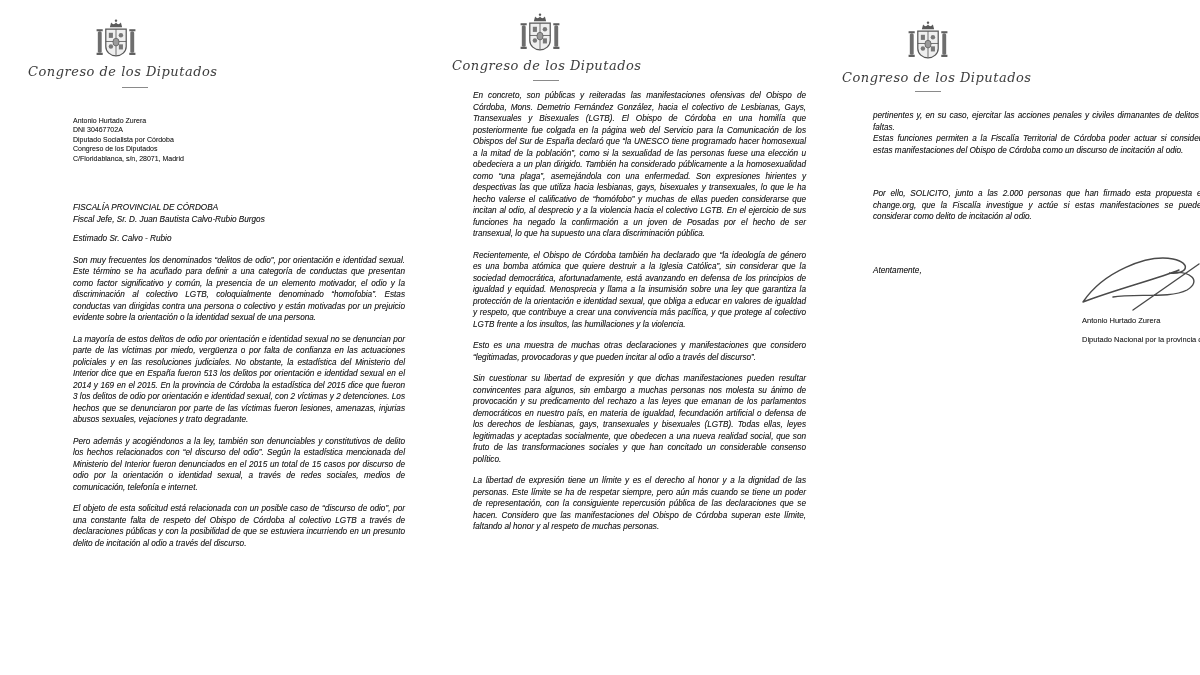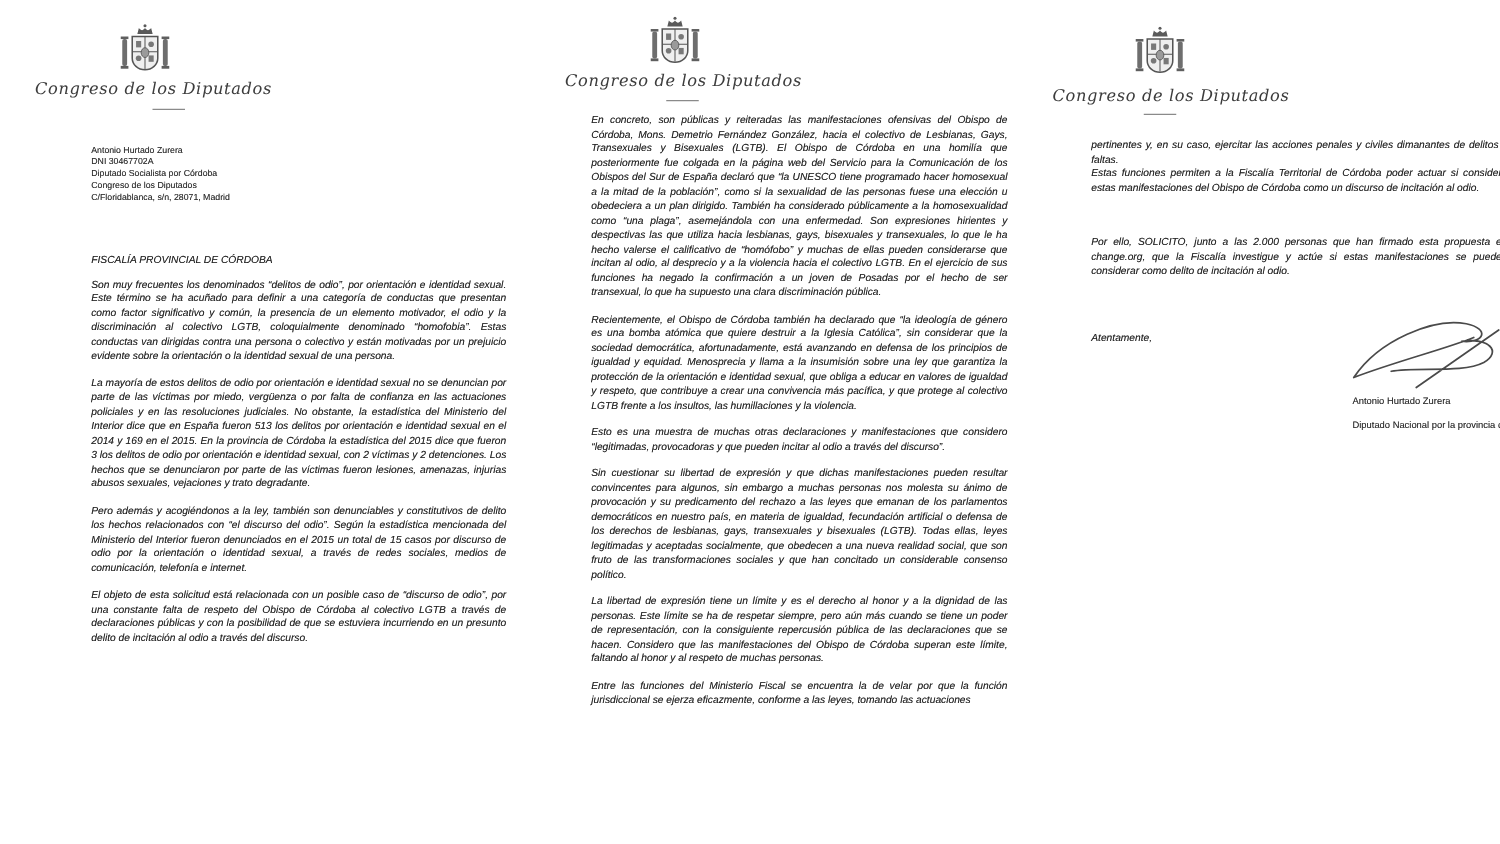--- a/index.html
+++ b/index.html
@@ -68,21 +68,23 @@
     <div>Antonio Hurtado Zurera</div>
     <div>DNI 30467702A</div>
     <div>Diputado Socialista por Córdoba</div>
     <div>Congreso de los Diputados</div>
     <div>C/Floridablanca, s/n, 28071, Madrid</div>
   </div>
 
   <div class="main" style="left:73px;top:202px;width:332px;">
     <div class="recipient">
       <div>FISCALÍA PROVINCIAL DE CÓRDOBA</div>
+      <div>Fiscal Jefe, Sr. D. Juan Bautista Calvo-Rubio Burgos</div>
     </div>
+    <p class="salutation">Estimado Sr. Calvo - Rubio</p>
     <p>Son muy frecuentes los denominados “delitos de odio”, por orientación e identidad sexual. Este término se ha acuñado para definir a una categoría de conductas que presentan como factor significativo y común, la presencia de un elemento motivador, el odio y la discriminación al colectivo LGTB, coloquialmente denominado “homofobia”. Estas conductas van dirigidas contra una persona o colectivo y están motivadas por un prejuicio evidente sobre la orientación o la identidad sexual de una persona.</p>
     <p>La mayoría de estos delitos de odio por orientación e identidad sexual no se denuncian por parte de las víctimas por miedo, vergüenza o por falta de confianza en las actuaciones policiales y en las resoluciones judiciales. No obstante, la estadística del Ministerio del Interior dice que en España fueron 513 los delitos por orientación e identidad sexual en el 2014 y 169 en el 2015. En la provincia de Córdoba la estadística del 2015 dice que fueron 3 los delitos de odio por orientación e identidad sexual, con 2 víctimas y 2 detenciones. Los hechos que se denunciaron por parte de las víctimas fueron lesiones, amenazas, injurias abusos sexuales, vejaciones y trato degradante.</p>
     <p>Pero además y acogiéndonos a la ley, también son denunciables y constitutivos de delito los hechos relacionados con “el discurso del odio”. Según la estadística mencionada del Ministerio del Interior fueron denunciados en el 2015 un total de 15 casos por discurso de odio por la orientación o identidad sexual, a través de redes sociales, medios de comunicación, telefonía e internet.</p>
     <p>El objeto de esta solicitud está relacionada con un posible caso de “discurso de odio”, por una constante falta de respeto del Obispo de Córdoba al colectivo LGTB a través de declaraciones públicas y con la posibilidad de que se estuviera incurriendo en un presunto delito de incitación al odio a través del discurso.</p>
   </div>
 </div>
 
 <div class="page" style="left:455px;width:400px;">
   <svg class="crest" style="left:62px;top:13px;" viewBox="0 0 40 46">
     <circle cx="20" cy="1.6" r="1.2" fill="#5a5a5a"></circle>
@@ -104,21 +106,20 @@
   </svg>
   <div class="script" style="left:-3px;top:58px;">Congreso de los Diputados</div>
   <div class="script-rule" style="left:78px;top:80px;"></div>
 
   <div class="main" style="left:18px;top:90px;width:333px;">
     <p>En concreto, son públicas y reiteradas las manifestaciones ofensivas del Obispo de Córdoba, Mons. Demetrio Fernández González, hacia el colectivo de Lesbianas, Gays, Transexuales y Bisexuales (LGTB). El Obispo de Córdoba en una homilía que posteriormente fue colgada en la página web del Servicio para la Comunicación de los Obispos del Sur de España declaró que “la UNESCO tiene programado hacer homosexual a la mitad de la población”, como si la sexualidad de las personas fuese una elección u obedeciera a un plan dirigido. También ha considerado públicamente a la homosexualidad como “una plaga”, asemejándola con una enfermedad. Son expresiones hirientes y despectivas las que utiliza hacia lesbianas, gays, bisexuales y transexuales, lo que le ha hecho valerse el calificativo de “homófobo” y muchas de ellas pueden considerarse que incitan al odio, al desprecio y a la violencia hacia el colectivo LGTB. En el ejercicio de sus funciones ha negado la confirmación a un joven de Posadas por el hecho de ser transexual, lo que ha supuesto una clara discriminación pública.</p>
     <p>Recientemente, el Obispo de Córdoba también ha declarado que “la ideología de género es una bomba atómica que quiere destruir a la Iglesia Católica”, sin considerar que la sociedad democrática, afortunadamente, está avanzando en defensa de los principios de igualdad y equidad. Menosprecia y llama a la insumisión sobre una ley que garantiza la protección de la orientación e identidad sexual, que obliga a educar en valores de igualdad y respeto, que contribuye a crear una convivencia más pacífica, y que protege al colectivo LGTB frente a los insultos, las humillaciones y la violencia.</p>
     <p>Esto es una muestra de muchas otras declaraciones y manifestaciones que considero “legitimadas, provocadoras y que pueden incitar al odio a través del discurso”.</p>
     <p>Sin cuestionar su libertad de expresión y que dichas manifestaciones pueden resultar convincentes para algunos, sin embargo a muchas personas nos molesta su ánimo de provocación y su predicamento del rechazo a las leyes que emanan de los parlamentos democráticos en nuestro país, en materia de igualdad, fecundación artificial o defensa de los derechos de lesbianas, gays, transexuales y bisexuales (LGTB). Todas ellas, leyes legitimadas y aceptadas socialmente, que obedecen a una nueva realidad social, que son fruto de las transformaciones sociales y que han concitado un considerable consenso político.</p>
     <p>La libertad de expresión tiene un límite y es el derecho al honor y a la dignidad de las personas. Este límite se ha de respetar siempre, pero aún más cuando se tiene un poder de representación, con la consiguiente repercusión pública de las declaraciones que se hacen. Considero que las manifestaciones del Obispo de Córdoba superan este límite, faltando al honor y al respeto de muchas personas.</p>
-    <p>Entre las funciones del Ministerio Fiscal se encuentra la de velar por que la función jurisdiccional se ejerza eficazmente, conforme a las leyes, tomando las actuaciones</p>
   </div>
 </div>
 
 <div class="page" style="left:855px;width:360px;">
   <svg class="crest" style="left:50px;top:21px;" viewBox="0 0 40 46">
     <circle cx="20" cy="1.6" r="1.2" fill="#5a5a5a"></circle>
     <path d="M14 8 h12 l-1.2 -4.6 c-2 2.2 -3 2.2 -4.8 0 c-1.8 2.2 -2.8 2.2 -4.8 0 z" fill="#5a5a5a"></path>
     <rect x="1" y="10" width="6" height="2" fill="#5f5f5f"></rect>
     <rect x="33" y="10" width="6" height="2" fill="#5f5f5f"></rect>
     <rect x="2.2" y="12" width="3.8" height="21" rx="1.5" fill="#6e6e6e"></rect>

